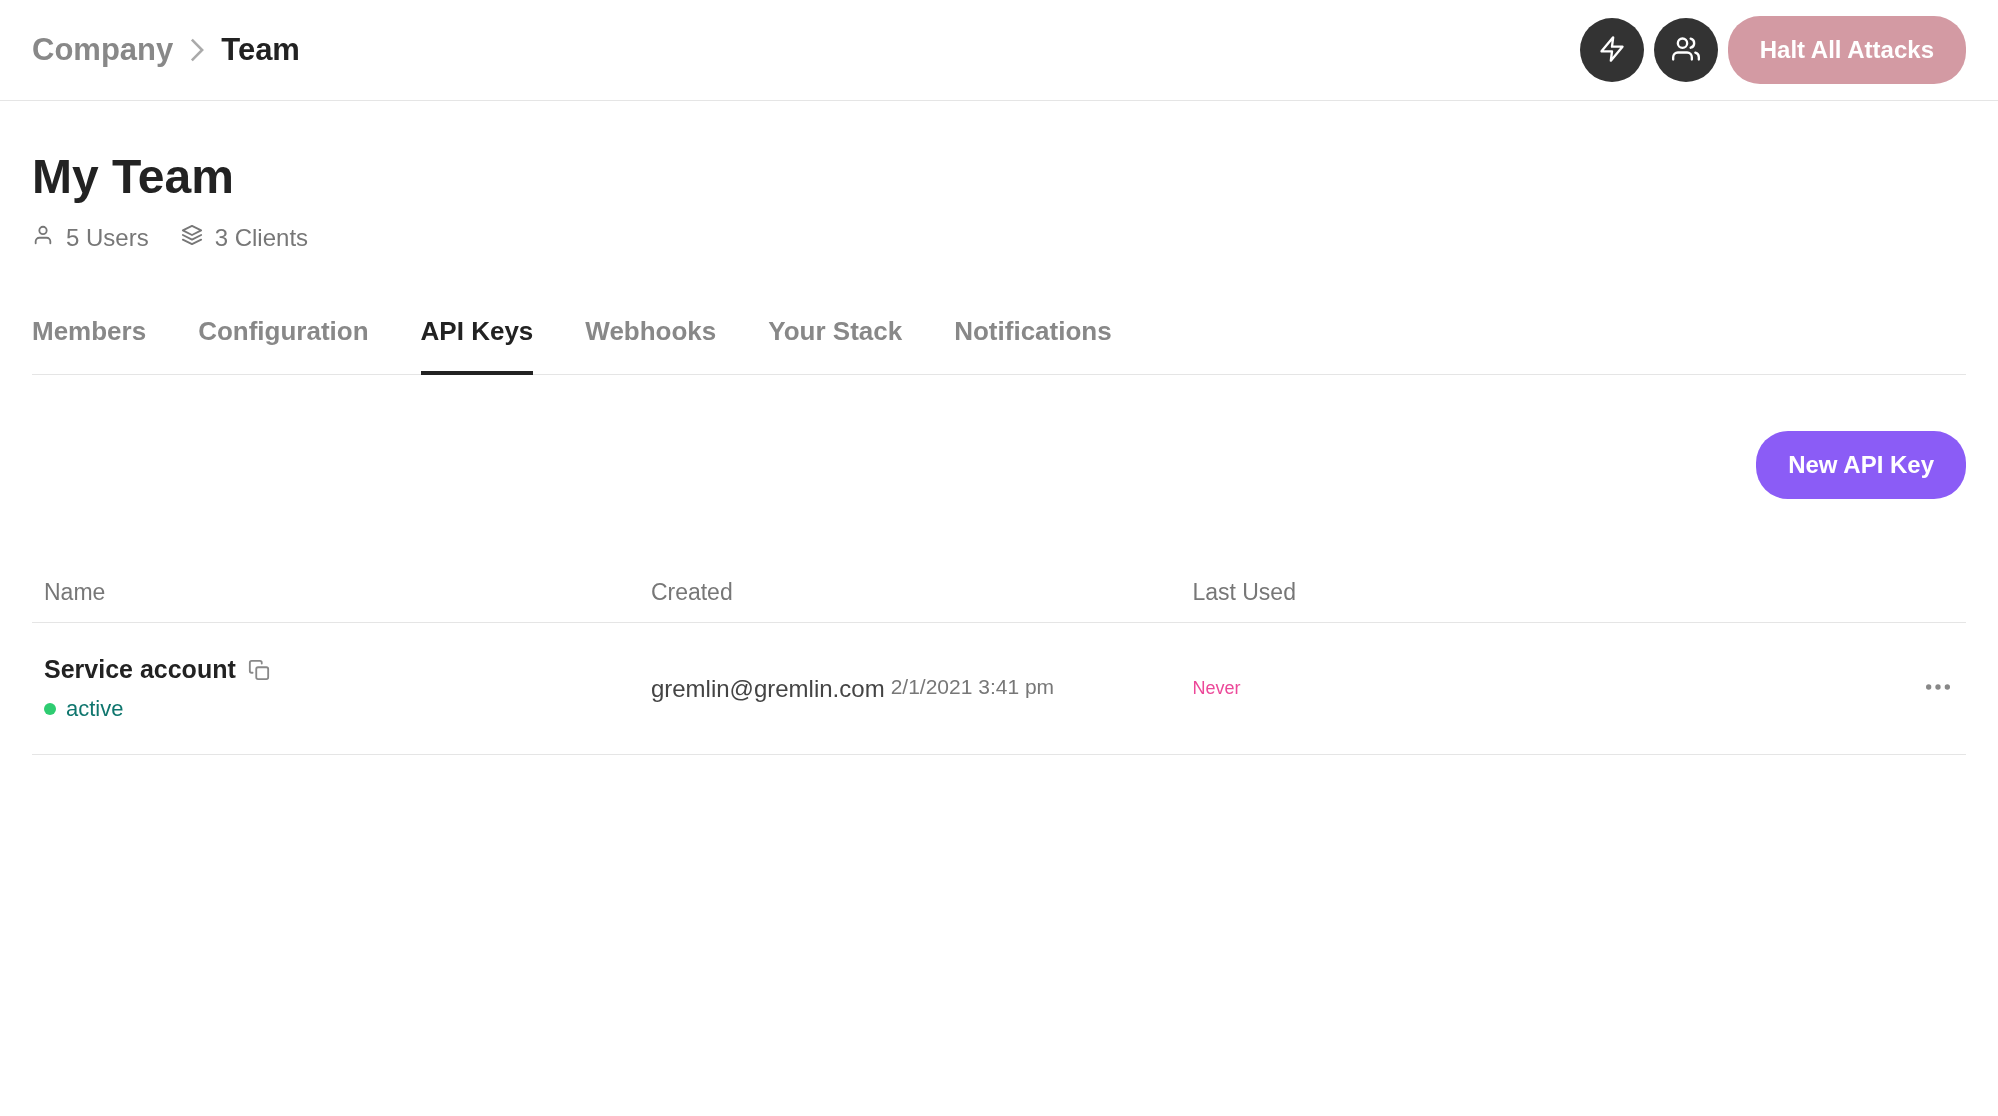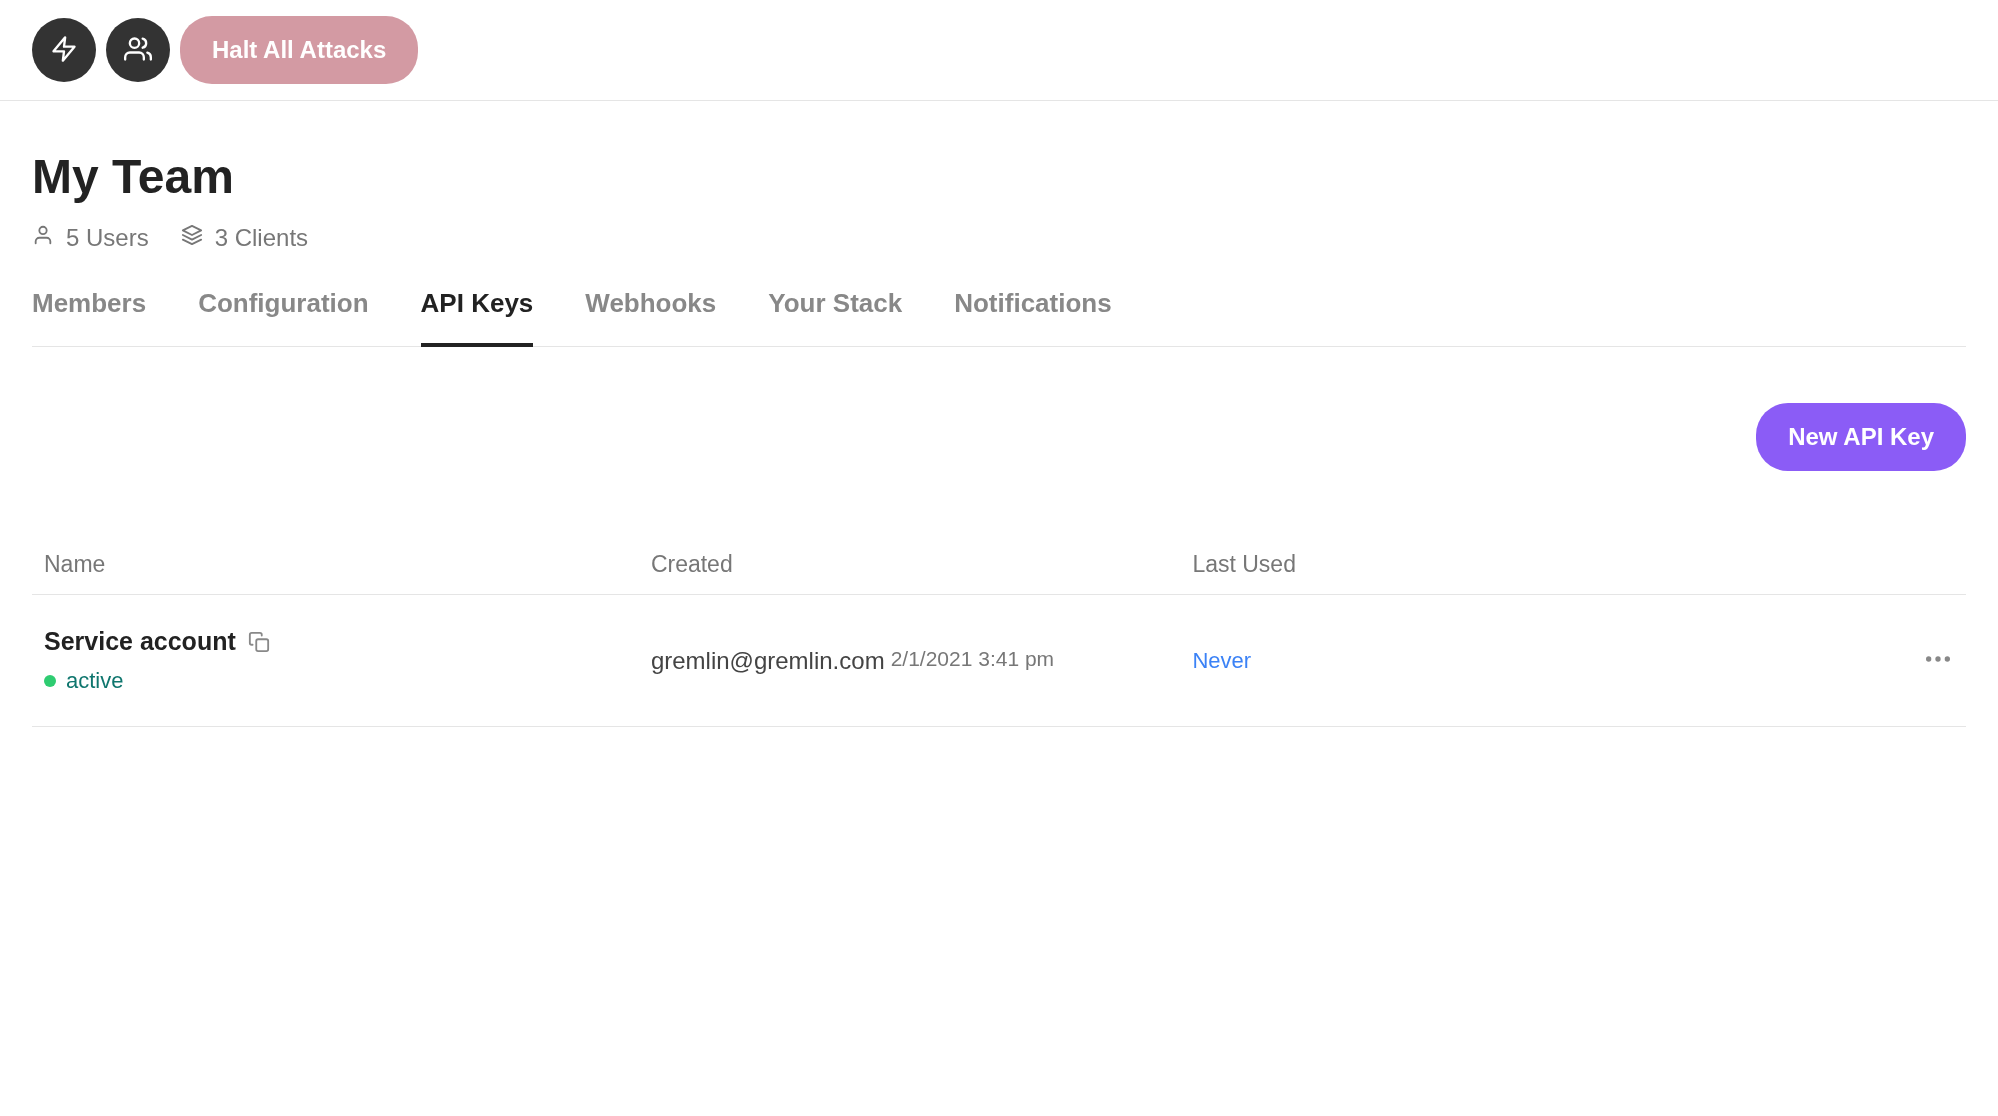--- a/index.html
+++ b/index.html
@@ -69,21 +69,21 @@
     }
     .page-title {
       font-size: 48px;
       font-weight: 700;
       color: #222;
       margin-bottom: 20px;
     }
     .stats {
       display: flex;
       gap: 32px;
-      margin-bottom: 36px;
+      margin-bottom: 64px;
     }
     .stat {
       display: flex;
       align-items: center;
       gap: 12px;
       color: #777;
       font-size: 24px;
     }
     .stat svg {
       flex-shrink: 0;
@@ -185,36 +185,45 @@
     }
     .created-email {
       font-size: 24px;
       color: #444;
     }
     .created-date {
       font-size: 21px;
       color: #777;
     }
     .lastused-cell {
-      font-size: 22px;
-      color: #3b82f6;
+      font-size: 18px;
+      color: #ec4899;
     }
     .more-button {
       background: none;
       border: none;
       cursor: pointer;
       color: #888;
       display: flex;
       align-items: center;
     }
   </style>
 </head>
 <body>
 
 <div class="header">
+  <div class="breadcrumb">
+    <span class="breadcrumb-item-muted">Company</span>
+    <span class="breadcrumb-chevron">
+      <svg width="16" height="24" viewBox="0 0 8 14" fill="none" stroke="currentColor" stroke-width="1.5">
+          <path d="M1 1 L7 7 L1 13"></path>
+        </svg>
+    </span>
+    <span class="breadcrumb-item-current">Team</span>
+  </div>
   <div class="header-actions">
     <button class="icon-button">
       <span>
         <svg width="28" height="28" viewBox="0 0 24 24" fill="none" stroke="currentColor" stroke-width="2" stroke-linecap="round" stroke-linejoin="round">
             <polygon points="13 2 3 14 12 14 11 22 21 10 12 10 13 2"></polygon>
           </svg>
       </span>
     </button>
     <button class="icon-button">
       <span>

